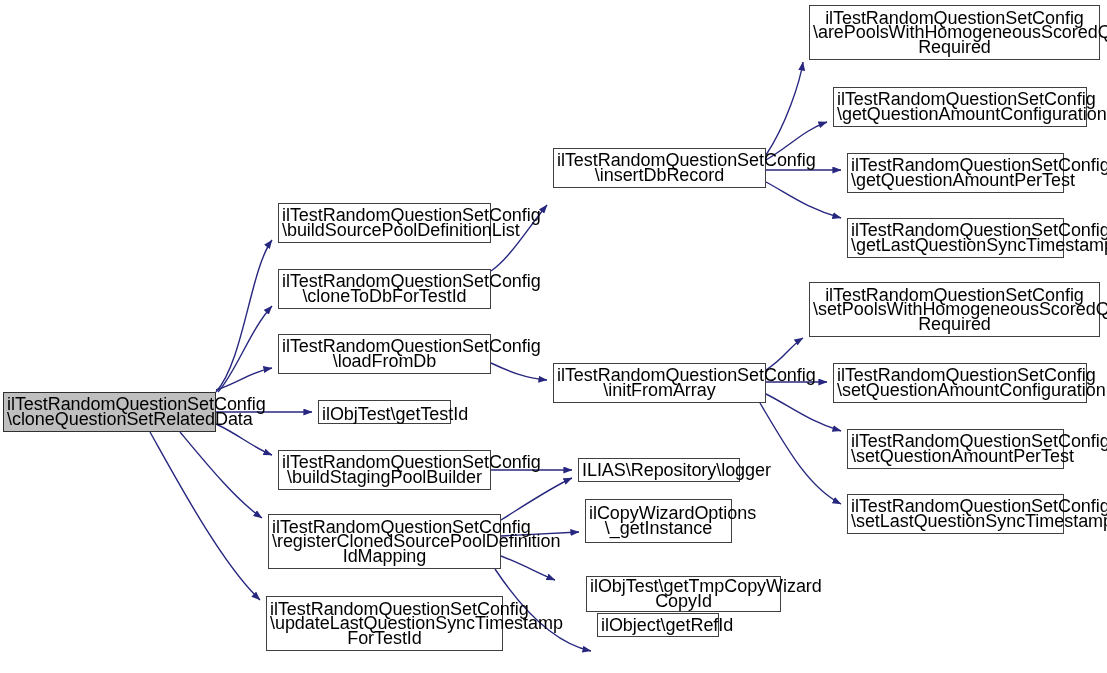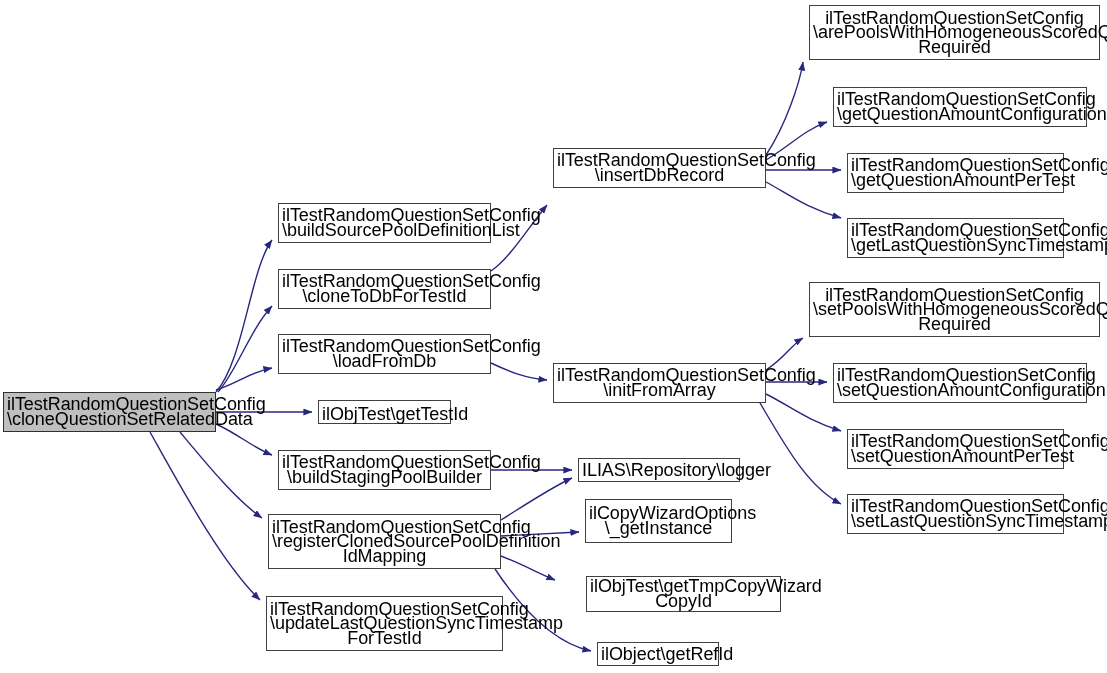--- a/index.html
+++ b/index.html
@@ -104,21 +104,21 @@
 ForTestId</span></div>
       <div class="node" style="left: 553px; top: 148px; width: 213px; height: 40px;"><span class="lbl">ilTestRandomQuestionSetConfig
 \insertDbRecord</span></div>
       <div class="node" style="left: 553px; top: 363px; width: 213px; height: 40px;"><span class="lbl">ilTestRandomQuestionSetConfig
 \initFromArray</span></div>
       <div class="node" style="left: 578px; top: 458px; width: 162px; height: 24px;"><span class="lbl">ILIAS\Repository\logger</span></div>
       <div class="node" style="left: 585px; top: 499px; width: 147px; height: 44px;"><span class="lbl">ilCopyWizardOptions
 \_getInstance</span></div>
       <div class="node" style="left: 561px; top: 576px; width: 195px; height: 36px; margin-left: 25px;"><span class="lbl">ilObjTest\getTmpCopyWizard
 CopyId</span></div>
-      <div class="node" style="left: 597px; top: 642px; width: 122px; height: 24px;"><span class="lbl">ilObject\getRefId</span></div>
+      <div class="node" style="left: 597px; top: 613px; width: 122px; height: 24px;"><span class="lbl">ilObject\getRefId</span></div>
       <div class="node" style="left: 809px; top: 5px; width: 291px; height: 55px;"><span class="lbl">ilTestRandomQuestionSetConfig
 \arePoolsWithHomogeneousScoredQuestions
 Required</span></div>
       <div class="node" style="left: 833px; top: 87px; width: 254px; height: 40px;"><span class="lbl">ilTestRandomQuestionSetConfig
 \getQuestionAmountConfigurationMode</span></div>
       <div class="node" style="left: 847px; top: 153px; width: 217px; height: 40px;"><span class="lbl">ilTestRandomQuestionSetConfig
 \getQuestionAmountPerTest</span></div>
       <div class="node" style="left: 847px; top: 218px; width: 217px; height: 40px;"><span class="lbl">ilTestRandomQuestionSetConfig
 \getLastQuestionSyncTimestamp</span></div>
       <div class="node" style="left: 809px; top: 282px; width: 291px; height: 55px;"><span class="lbl">ilTestRandomQuestionSetConfig

